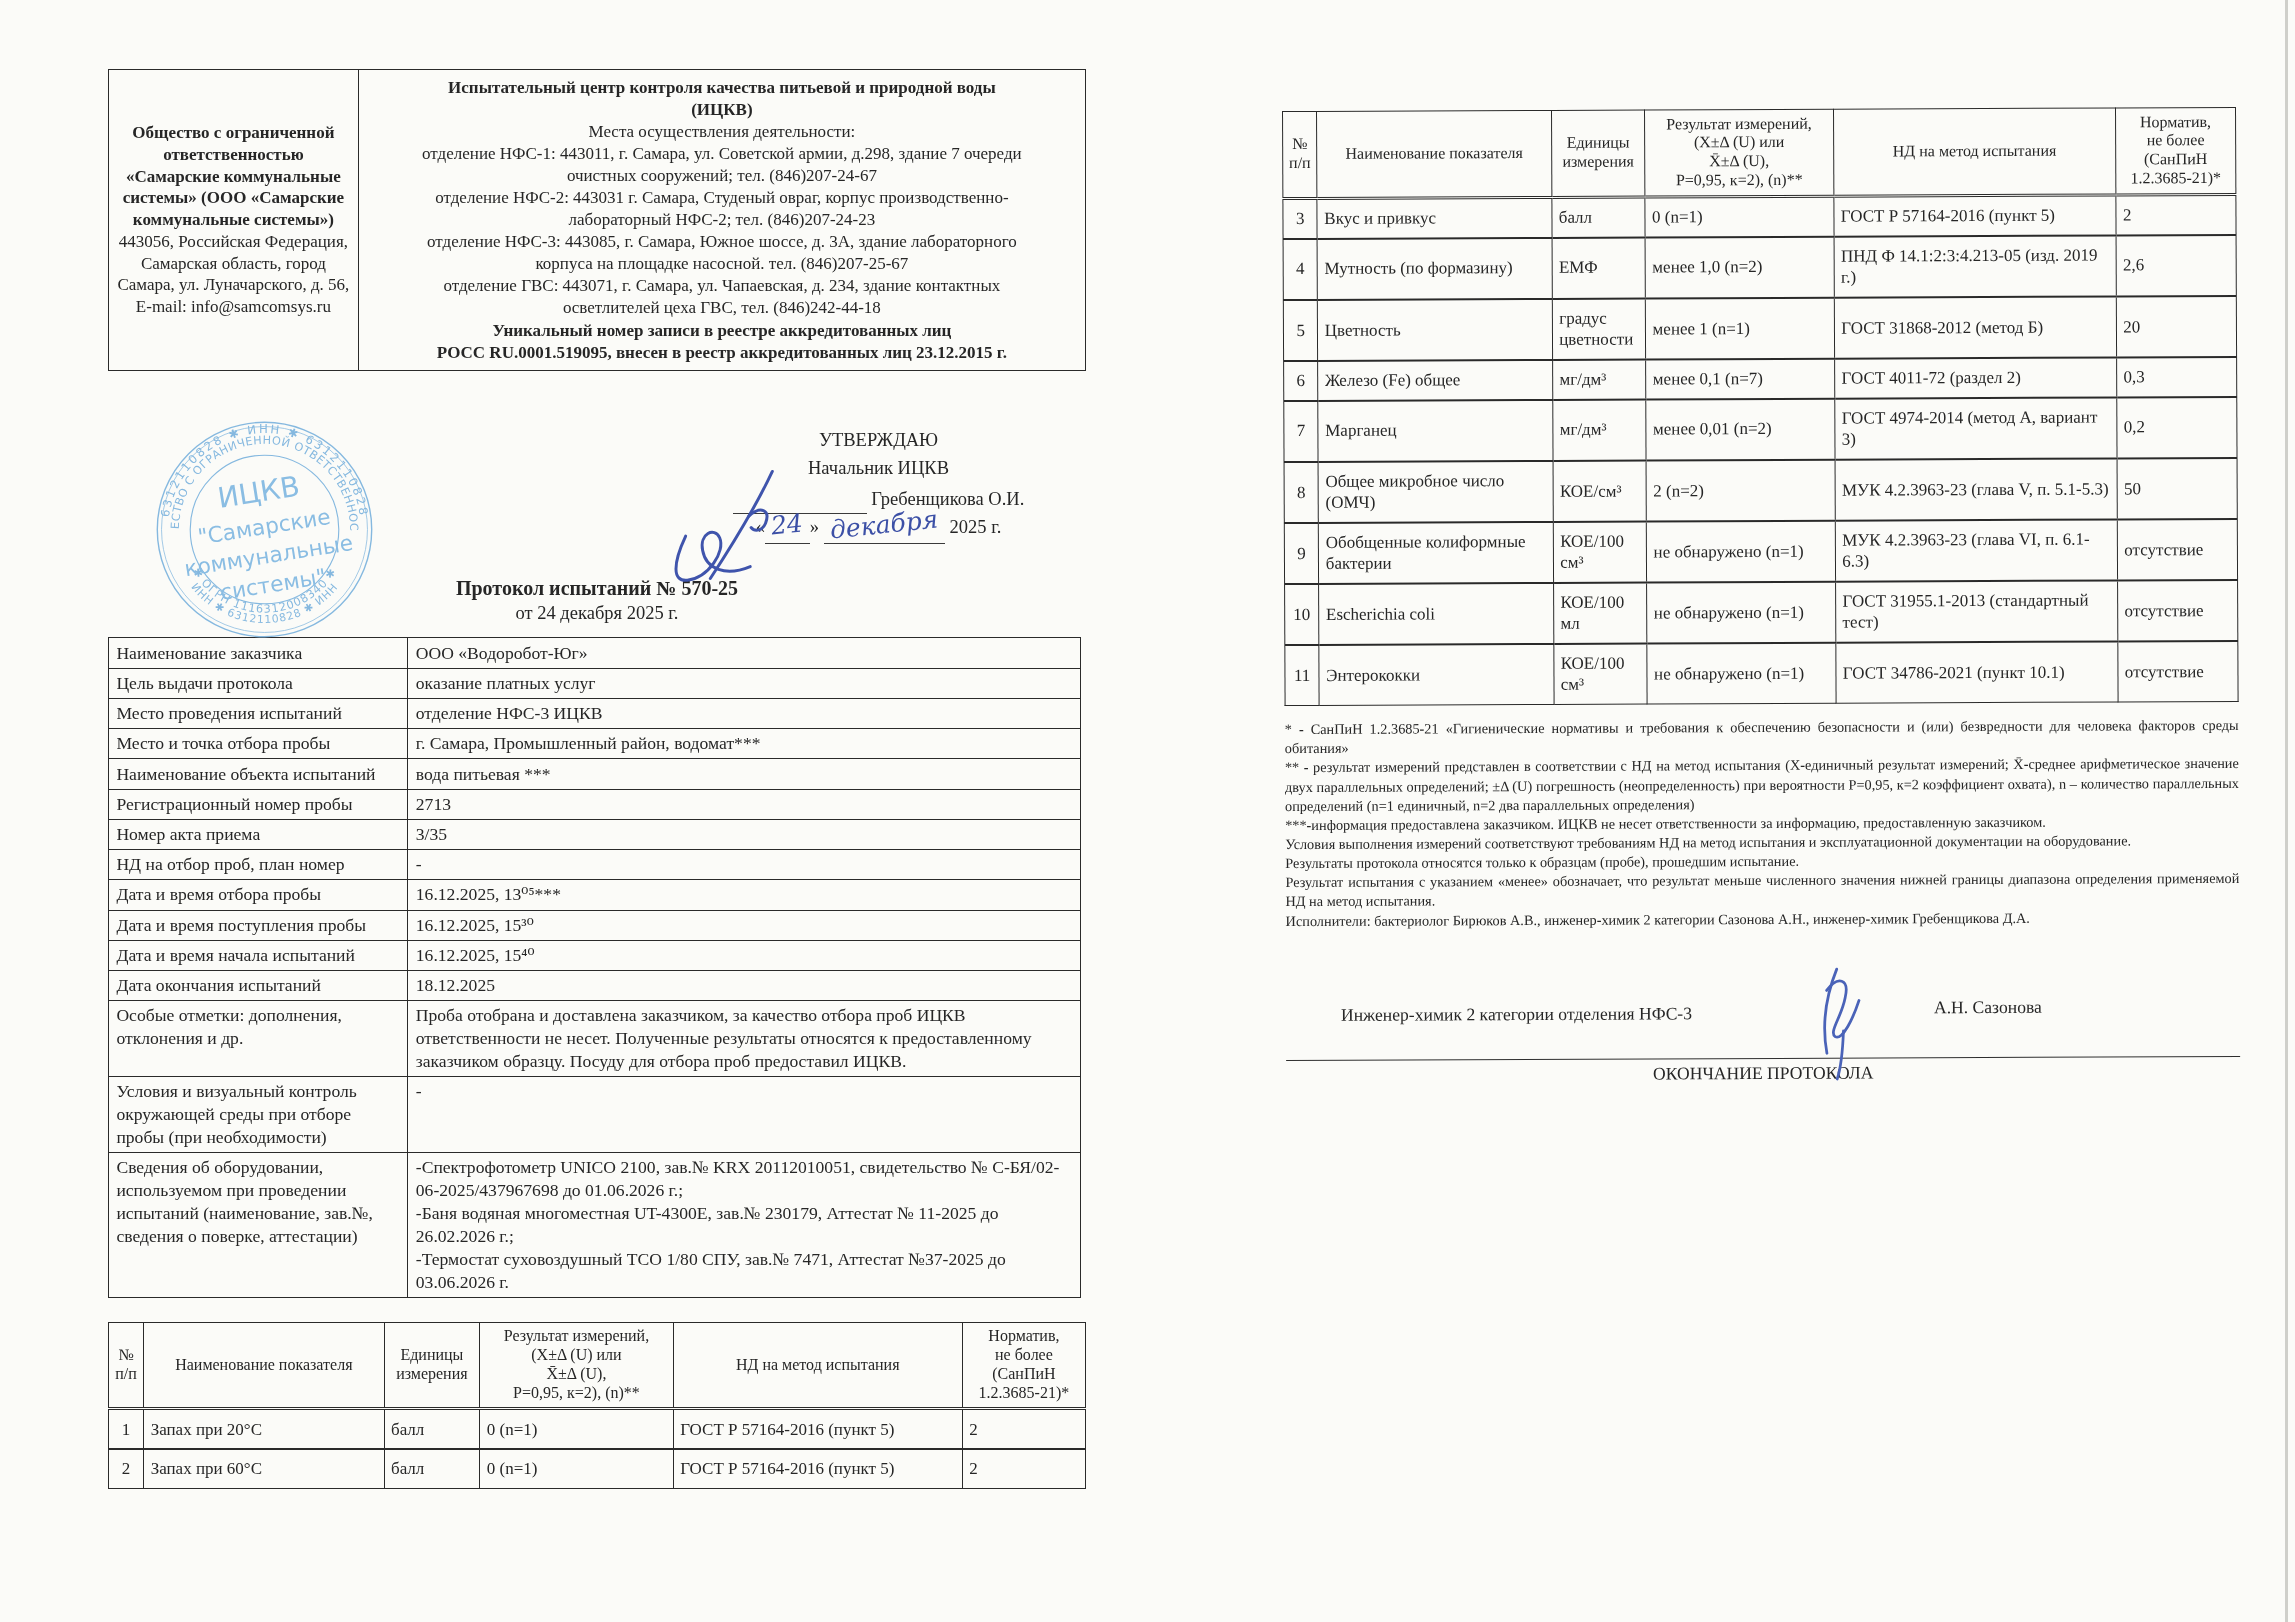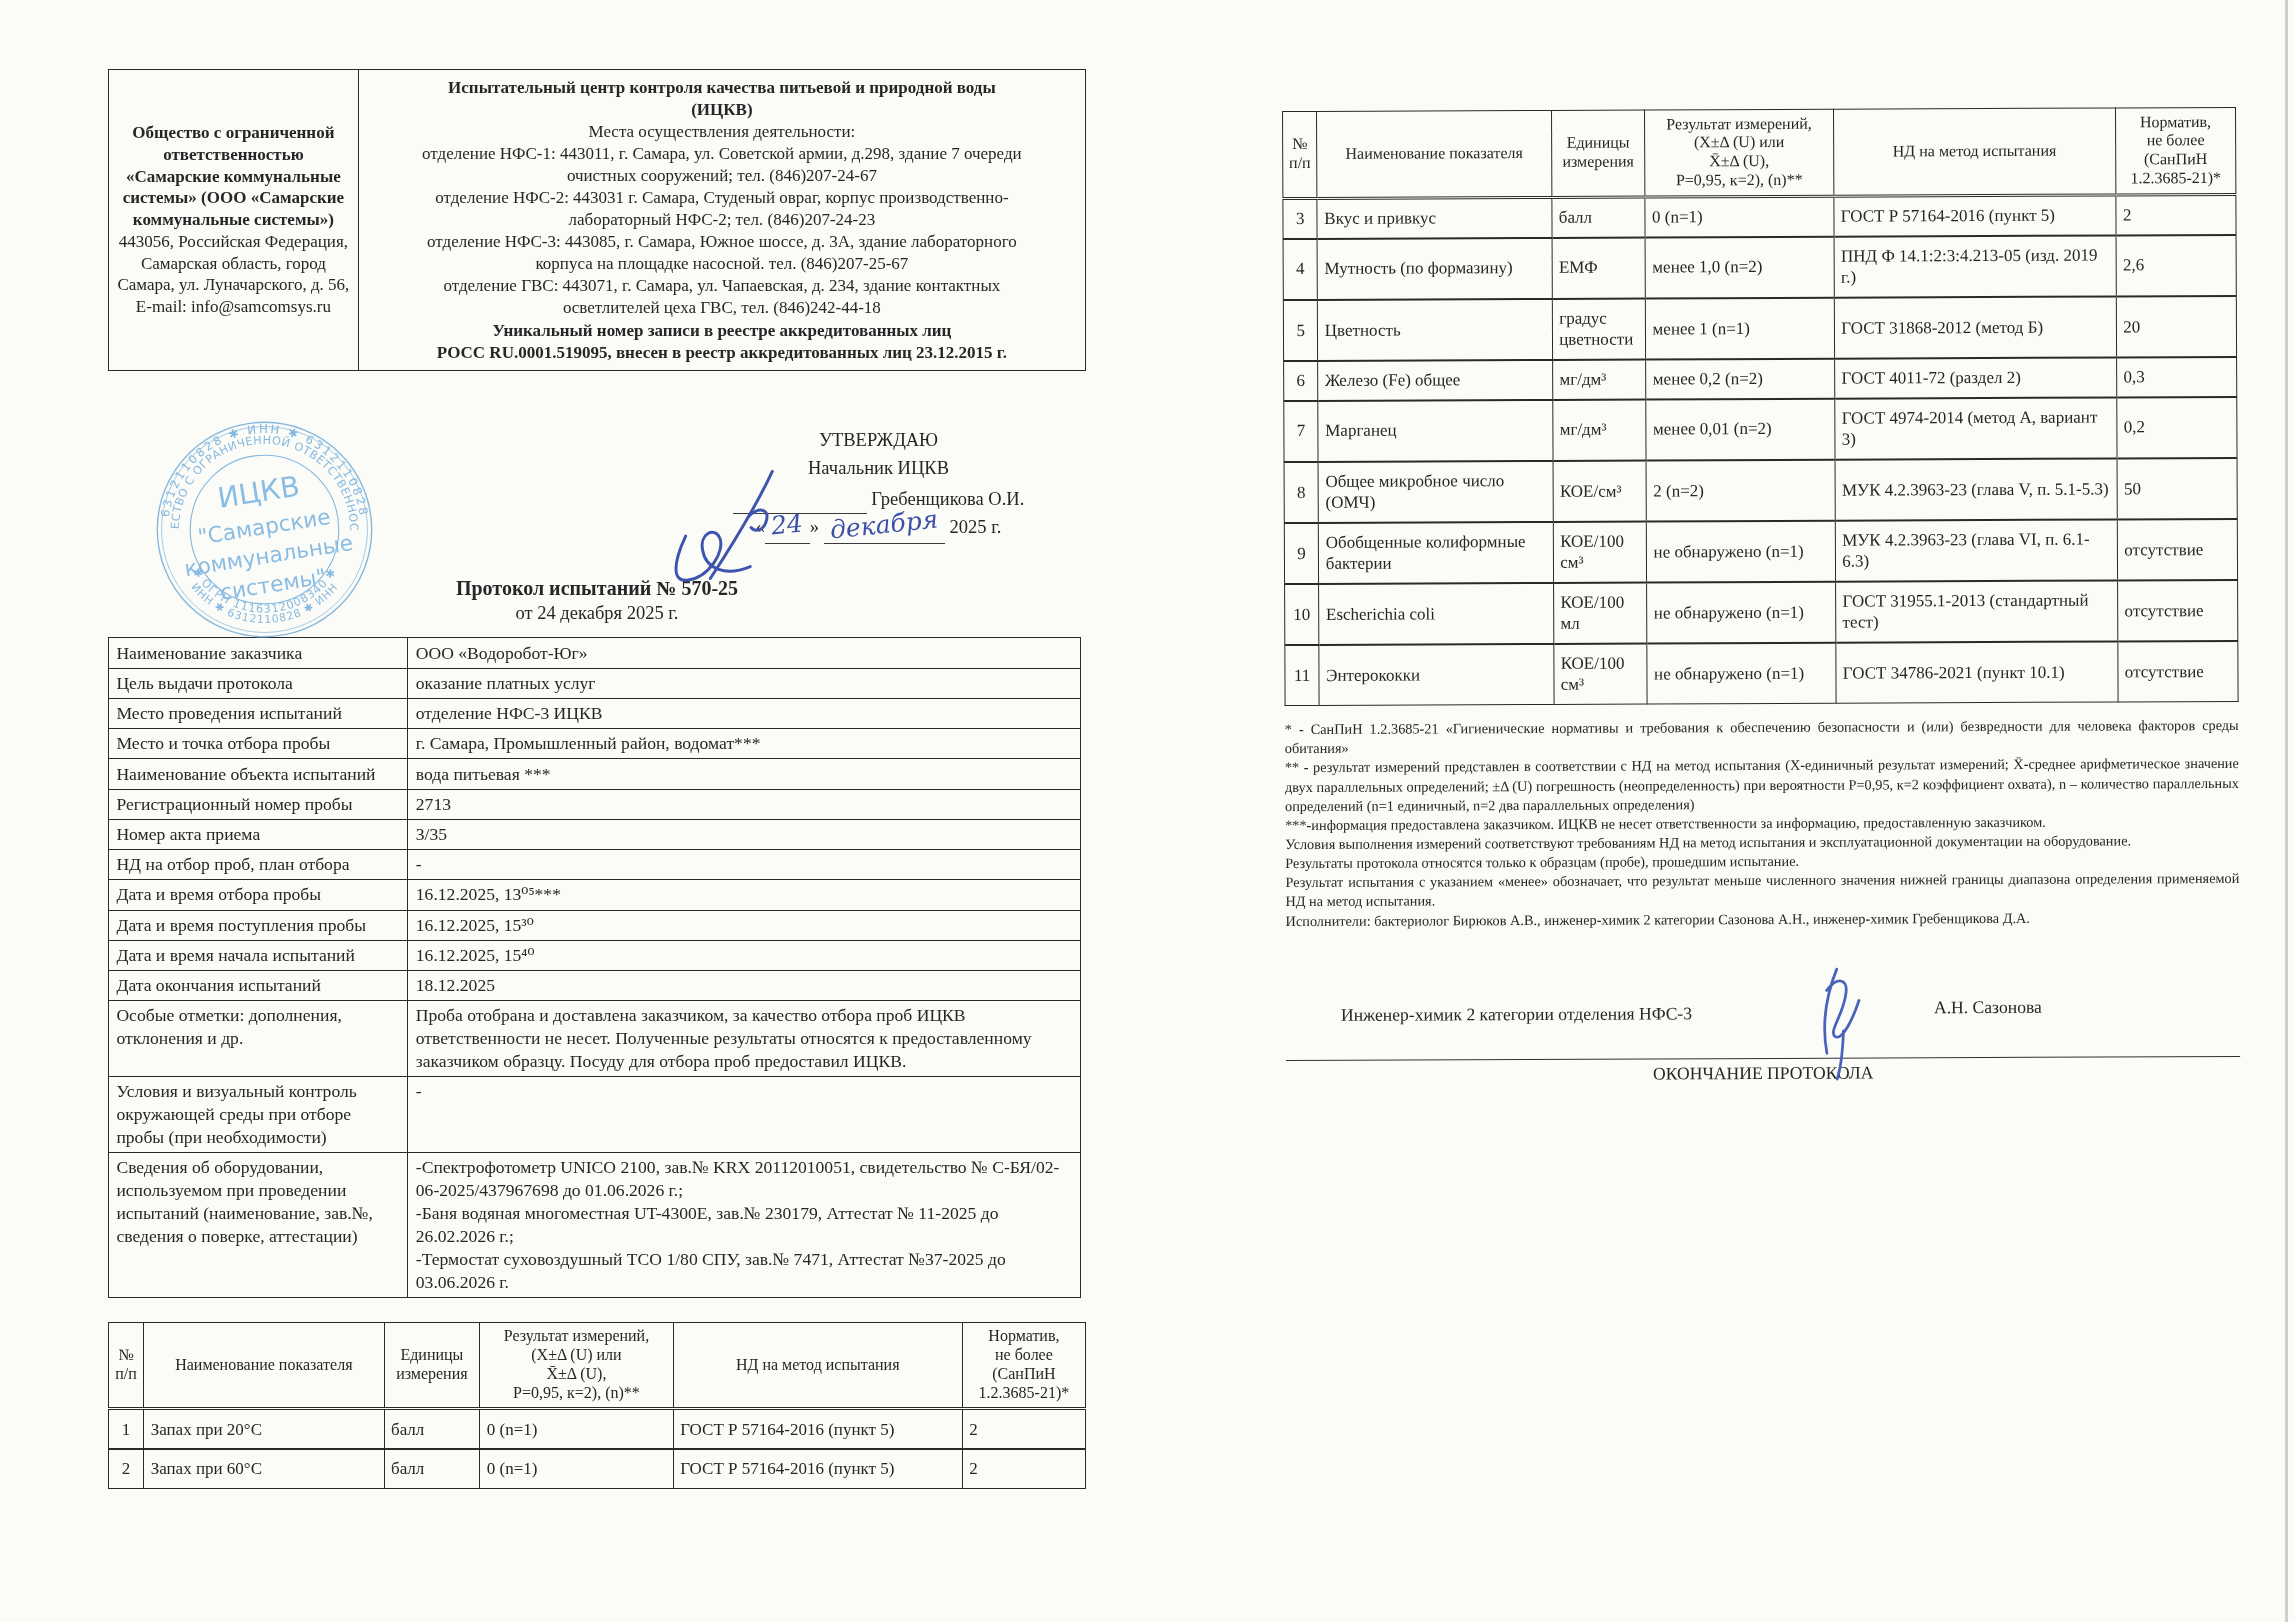--- a/index.html
+++ b/index.html
@@ -190,21 +190,21 @@
           </tr>
       <tr>
             <td class="dl">Регистрационный номер пробы</td>
             <td>2713</td>
           </tr>
       <tr>
             <td class="dl">Номер акта приема</td>
             <td>3/35</td>
           </tr>
       <tr>
-            <td class="dl">НД на отбор проб, план отбора</td>
+            <td class="dl">НД на отбор проб, план номер</td>
             <td>-</td>
           </tr>
       <tr>
             <td class="dl">Дата и время отбора пробы</td>
             <td>16.12.2025, 13⁰⁵***</td>
           </tr>
       <tr>
             <td class="dl">Дата и время поступления пробы</td>
             <td>16.12.2025, 15³⁰</td>
           </tr>
@@ -331,21 +331,21 @@
         <td>Цветность</td>
         <td>градус цветности</td>
         <td>менее 1 (n=1)</td>
         <td>ГОСТ 31868-2012 (метод Б)</td>
         <td>20</td>
       </tr>
       <tr>
         <td class="c">6</td>
         <td>Железо (Fe) общее</td>
         <td>мг/дм³</td>
-        <td>менее 0,2 (n=2)</td>
+        <td>менее 0,1 (n=7)</td>
         <td>ГОСТ 4011-72 (раздел 2)</td>
         <td>0,3</td>
       </tr>
       <tr>
         <td class="c">7</td>
         <td>Марганец</td>
         <td>мг/дм³</td>
         <td>менее 0,01 (n=2)</td>
         <td>ГОСТ 4974-2014 (метод А, вариант 3)</td>
         <td>0,2</td>

